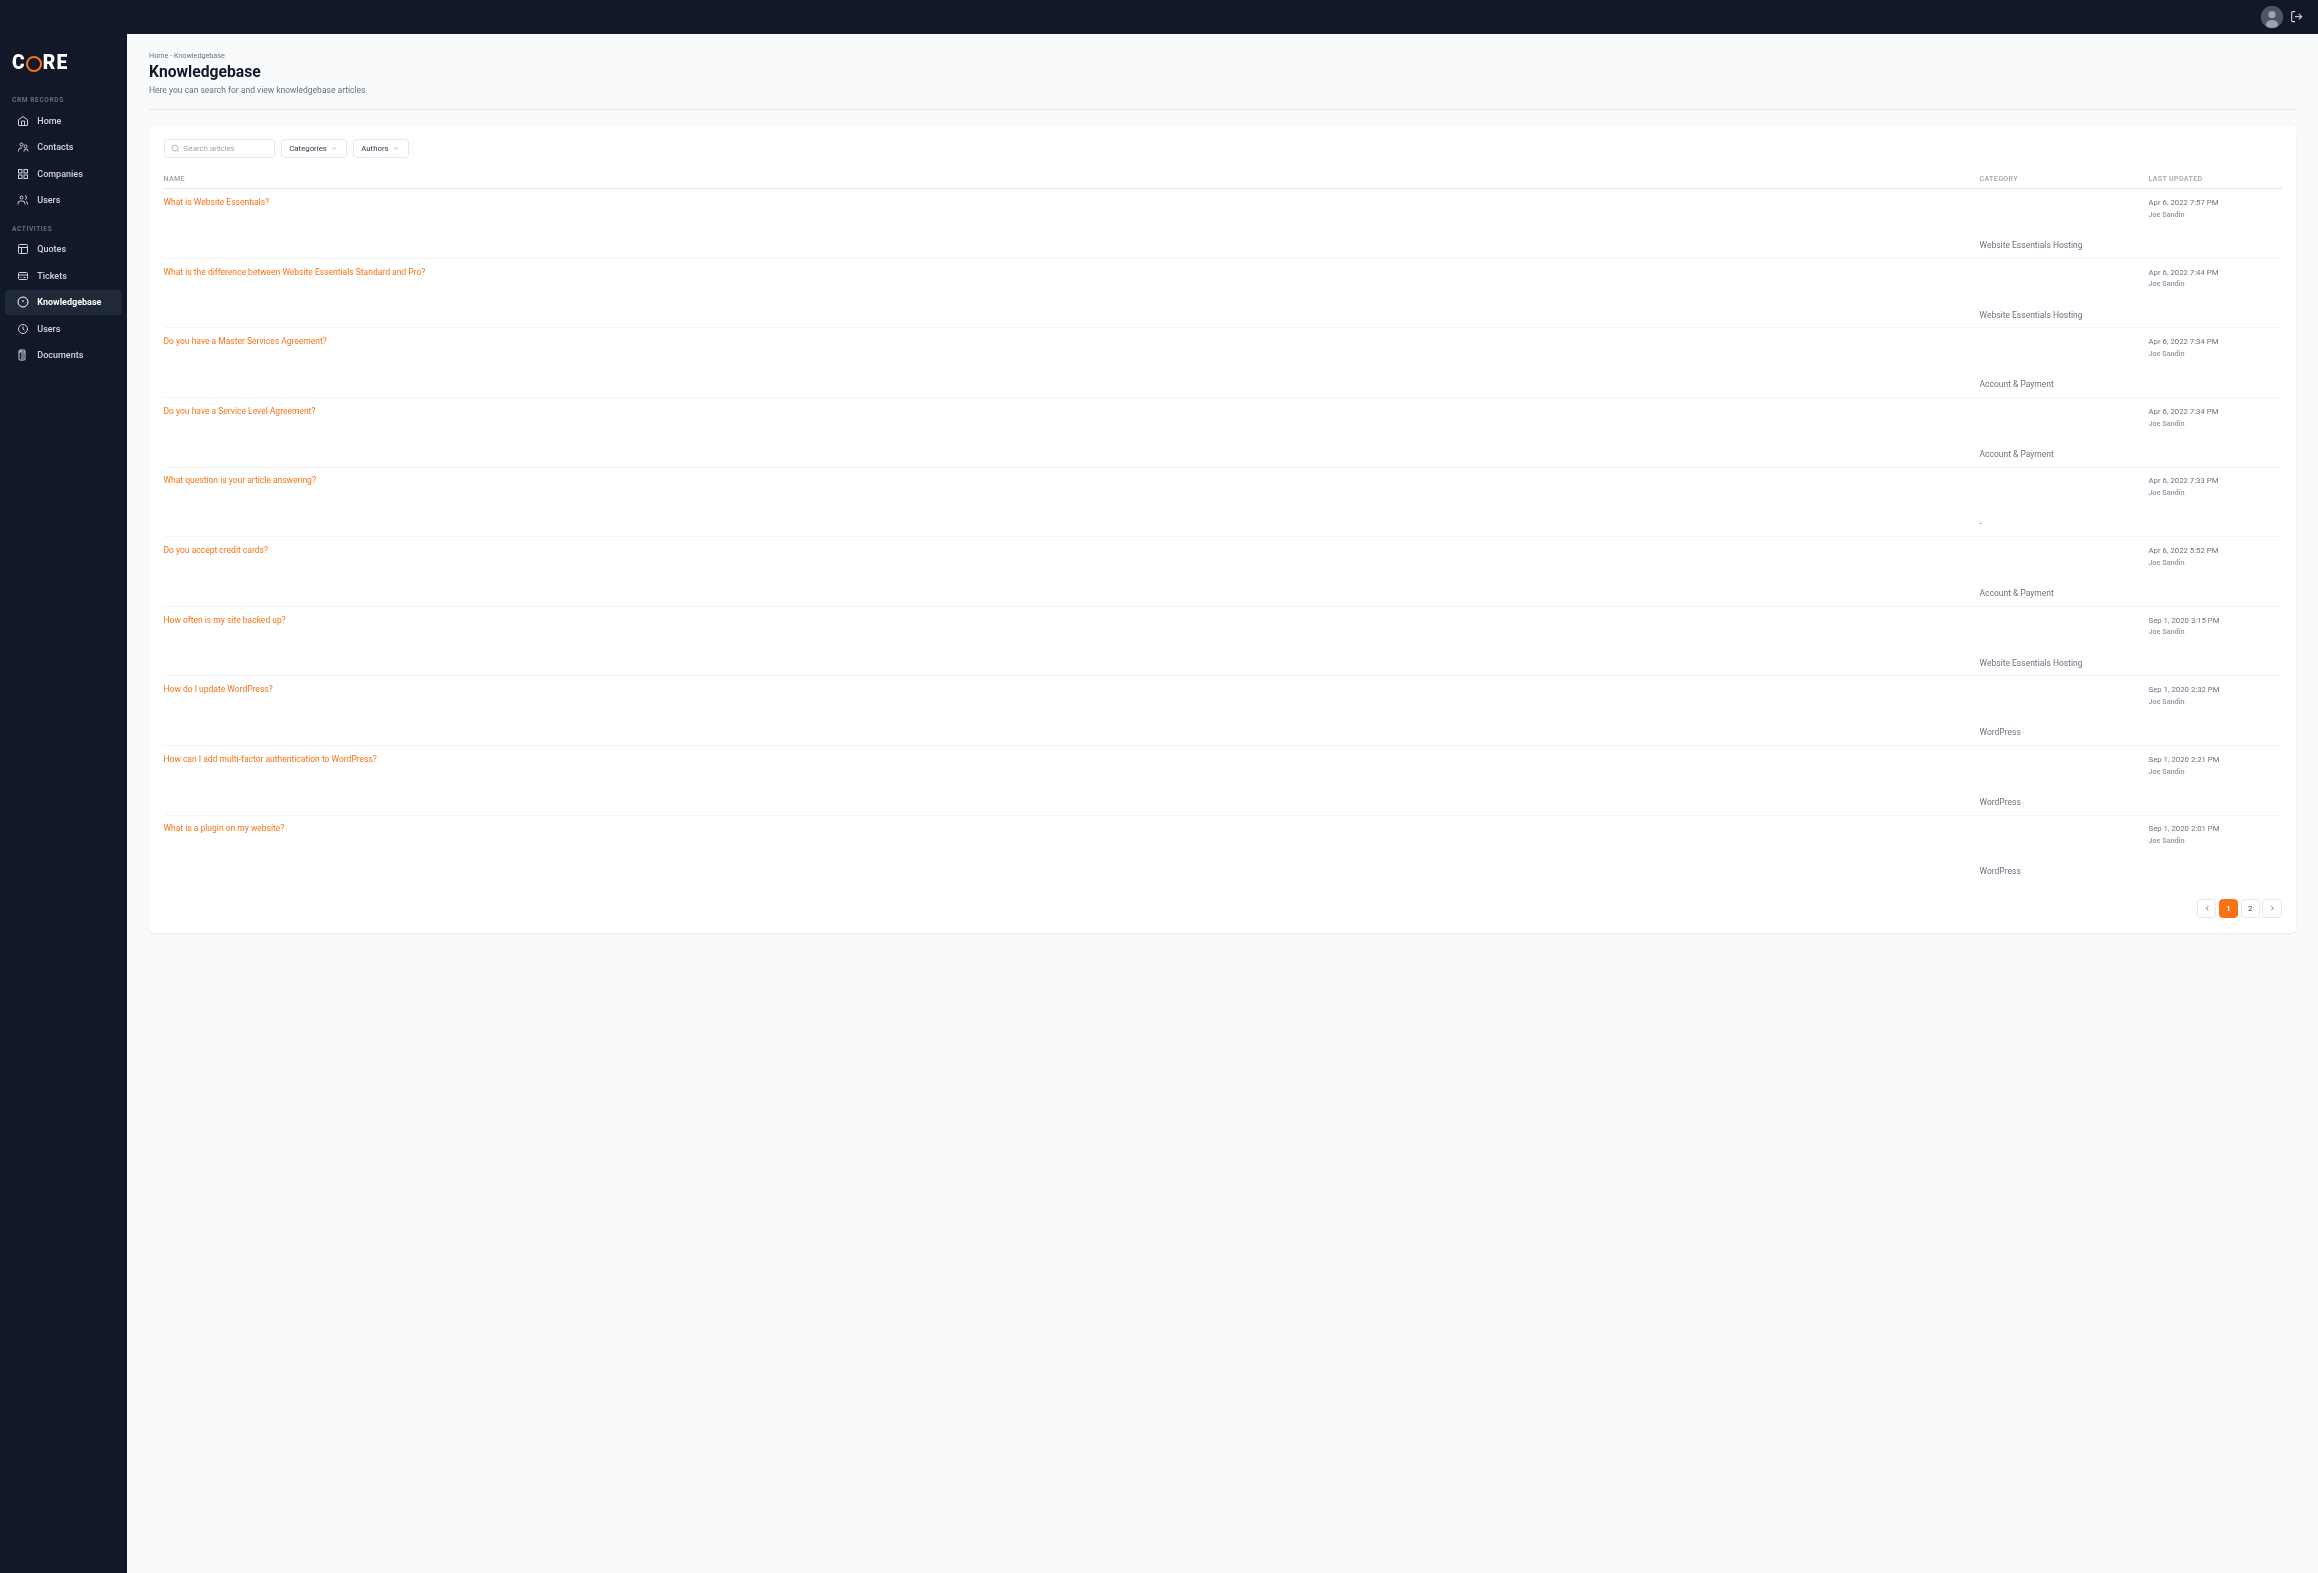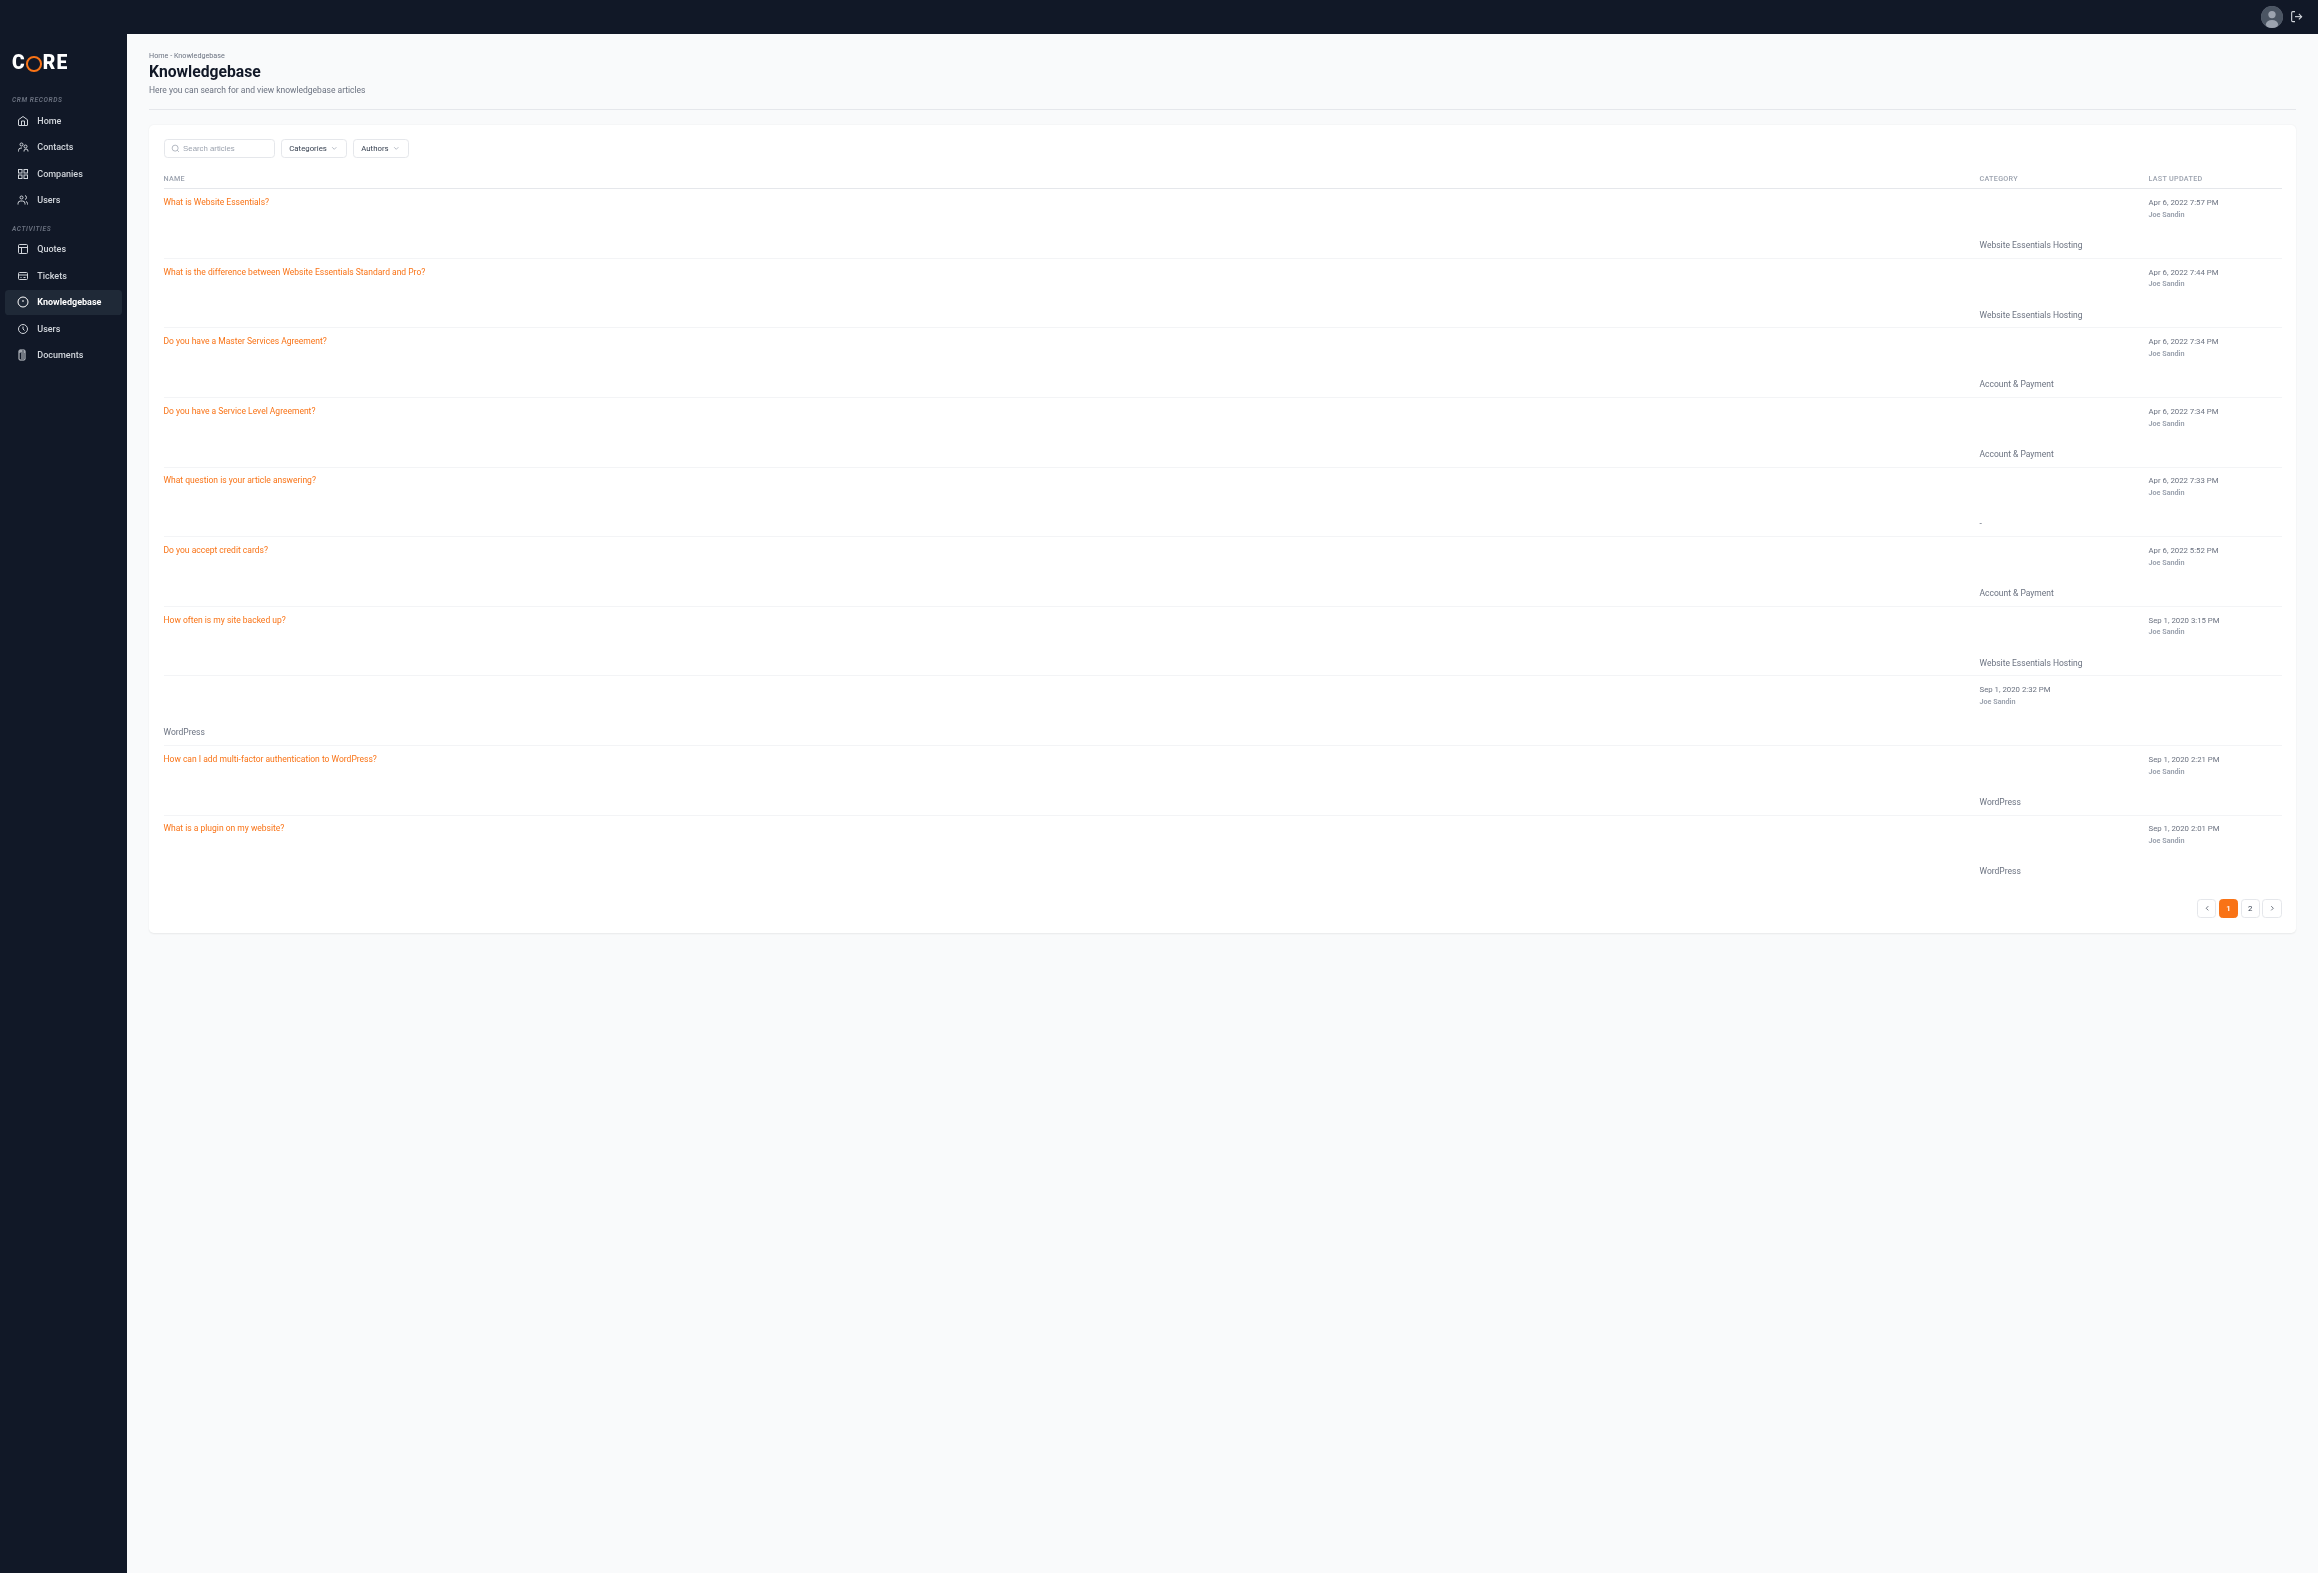--- a/index.html
+++ b/index.html
@@ -22,21 +22,20 @@
       display: flex;
       align-items: center;
     }
     .sidebar-section-label {
       font-size: 6.6px;
       color: #6b7280;
       text-transform: uppercase;
       letter-spacing: 0.6px;
       padding: 11px 12px 3.6px 12px;
       font-weight: 600;
-      font-style: italic;
     }
     .sidebar-item {
       display: flex;
       align-items: center;
       gap: 7.2px;
       padding: 6px 12px;
       color: #d1d5db;
       font-size: 9px;
       font-weight: 500;
       cursor: pointer;
@@ -453,20 +452,21 @@
       </div>
     </div>
           <div class="table-row">
       <div class="article-link">How often is my site backed up?</div>
       <div class="category-cell">Website Essentials Hosting</div>
       <div class="last-updated-cell">
         Sep 1, 2020 3:15 PM<br><span class="author">Joe Sandin</span>
       </div>
     </div>
           <div class="table-row">
+      <div class="article-link">How do I update WordPress?</div>
       <div class="category-cell">WordPress</div>
       <div class="last-updated-cell">
         Sep 1, 2020 2:32 PM<br><span class="author">Joe Sandin</span>
       </div>
     </div>
           <div class="table-row">
       <div class="article-link">How can I add multi-factor authentication to WordPress?</div>
       <div class="category-cell">WordPress</div>
       <div class="last-updated-cell">
         Sep 1, 2020 2:21 PM<br><span class="author">Joe Sandin</span>

